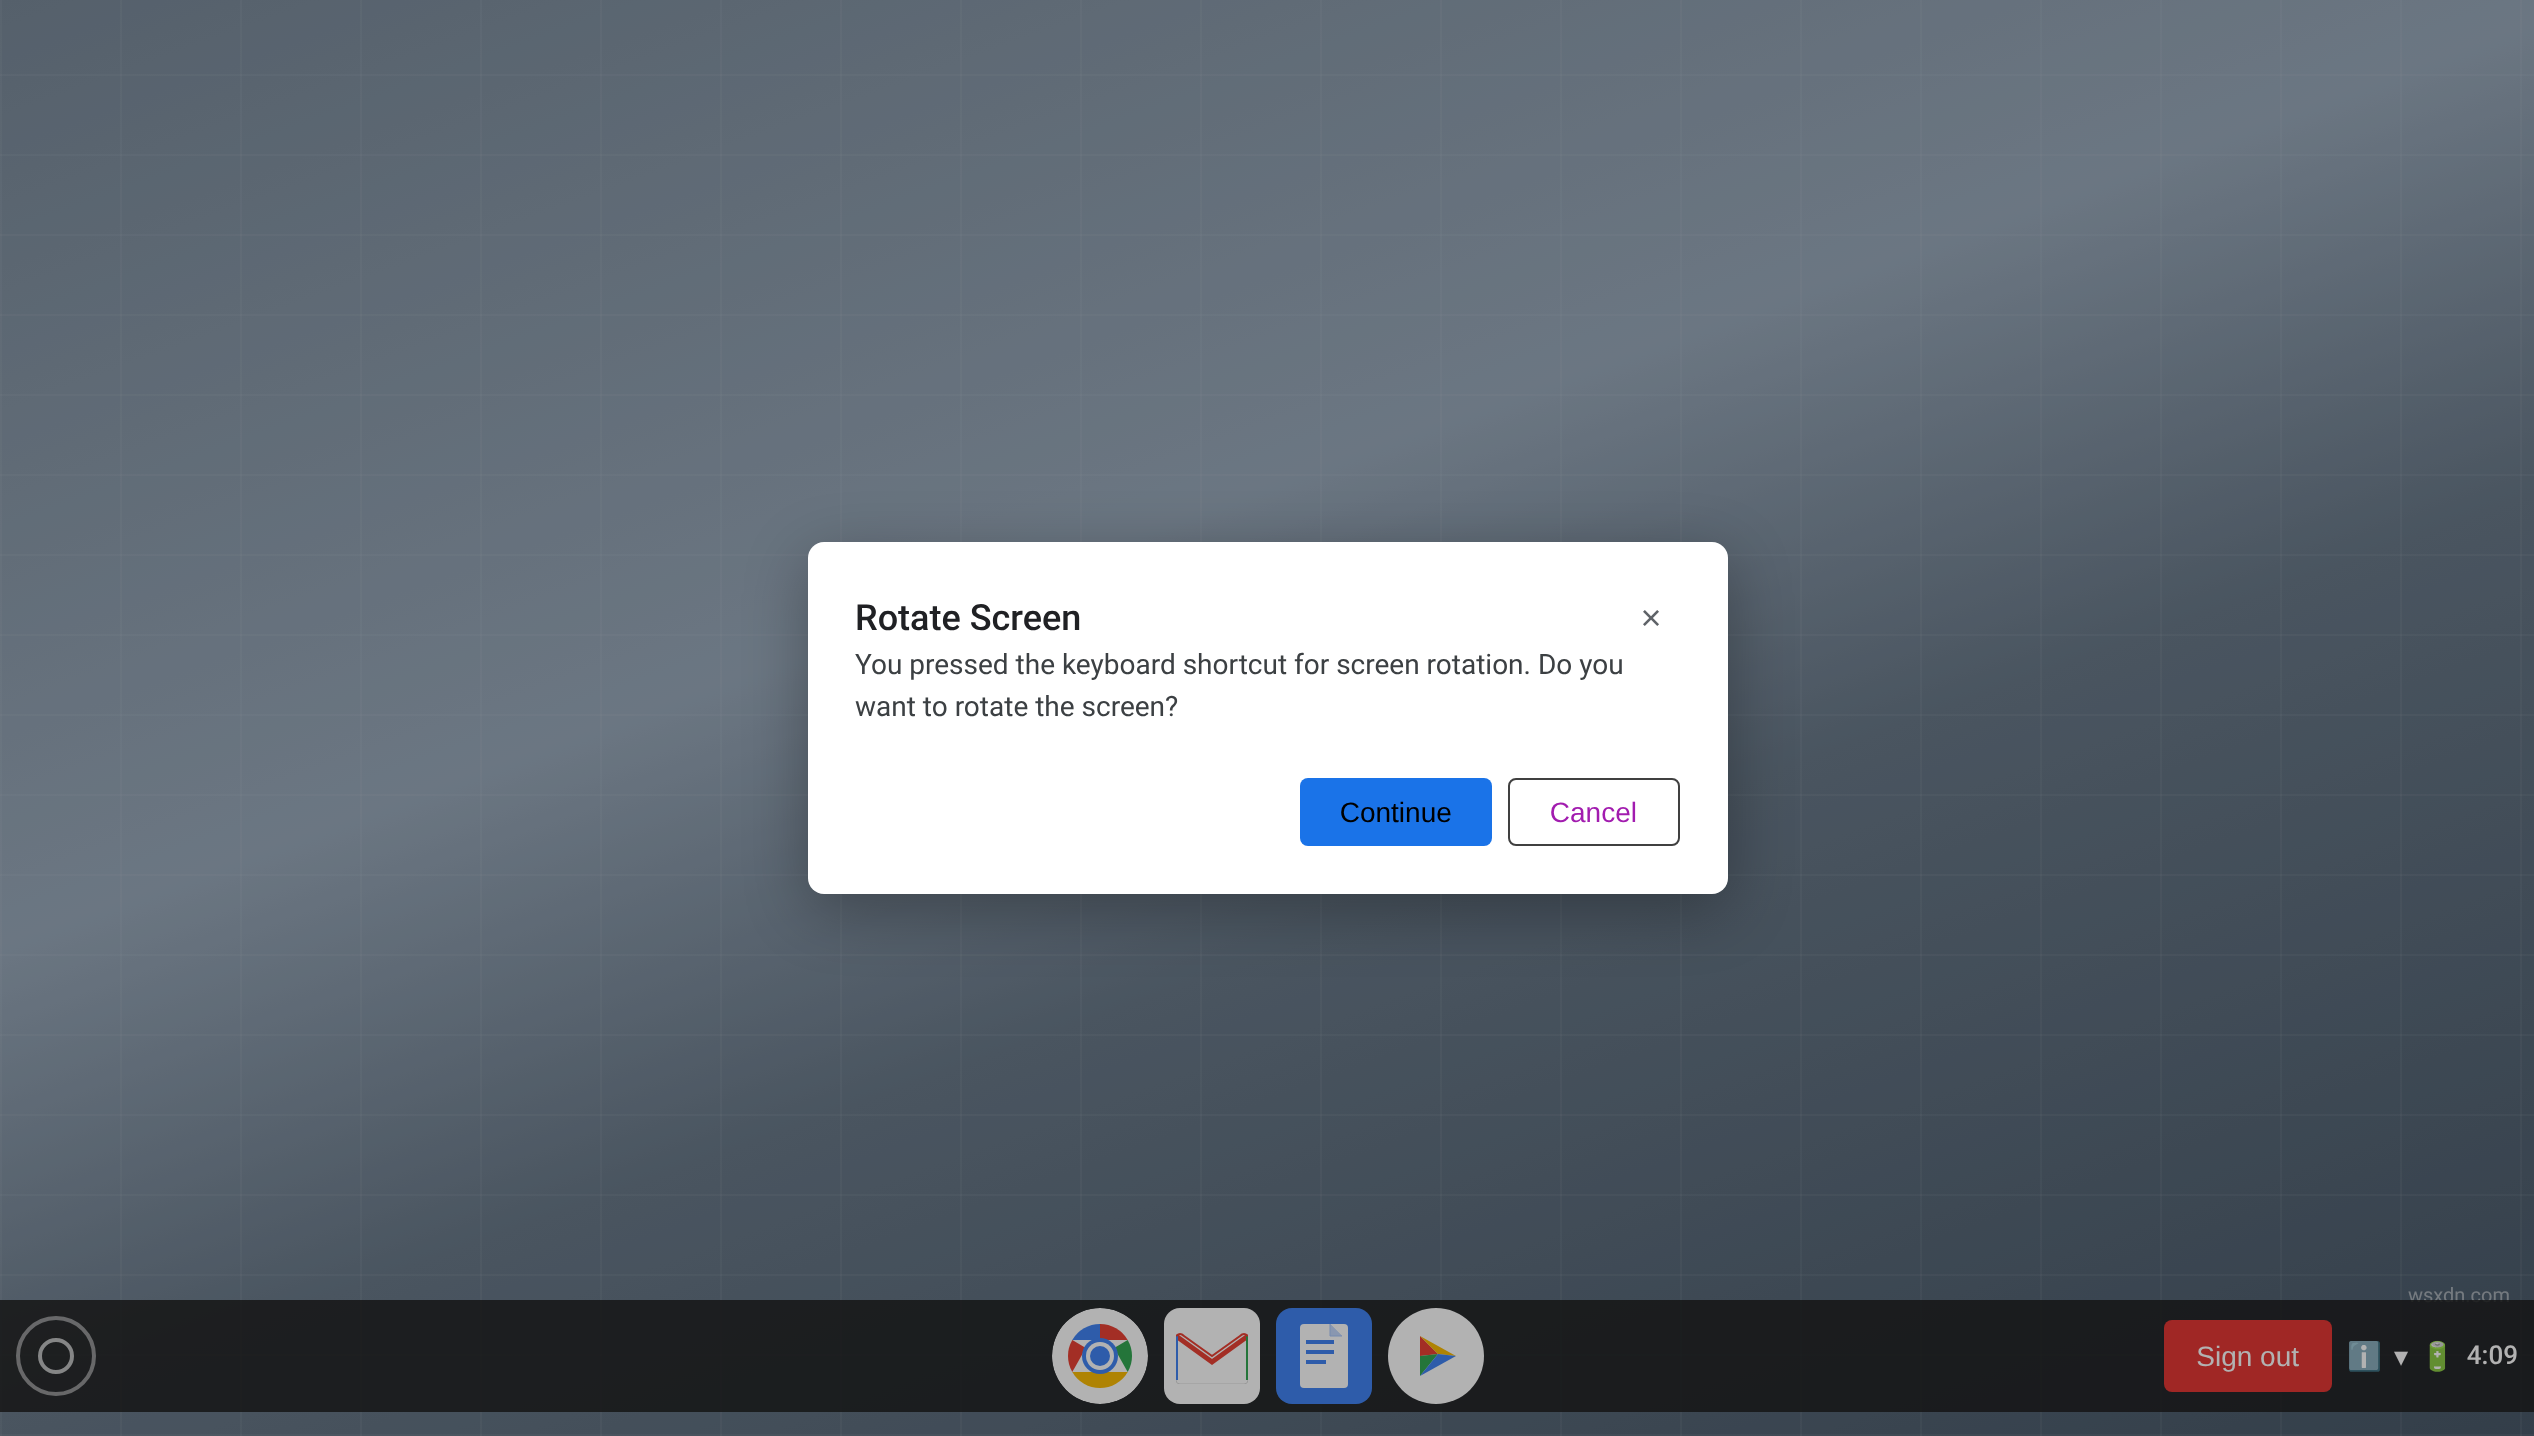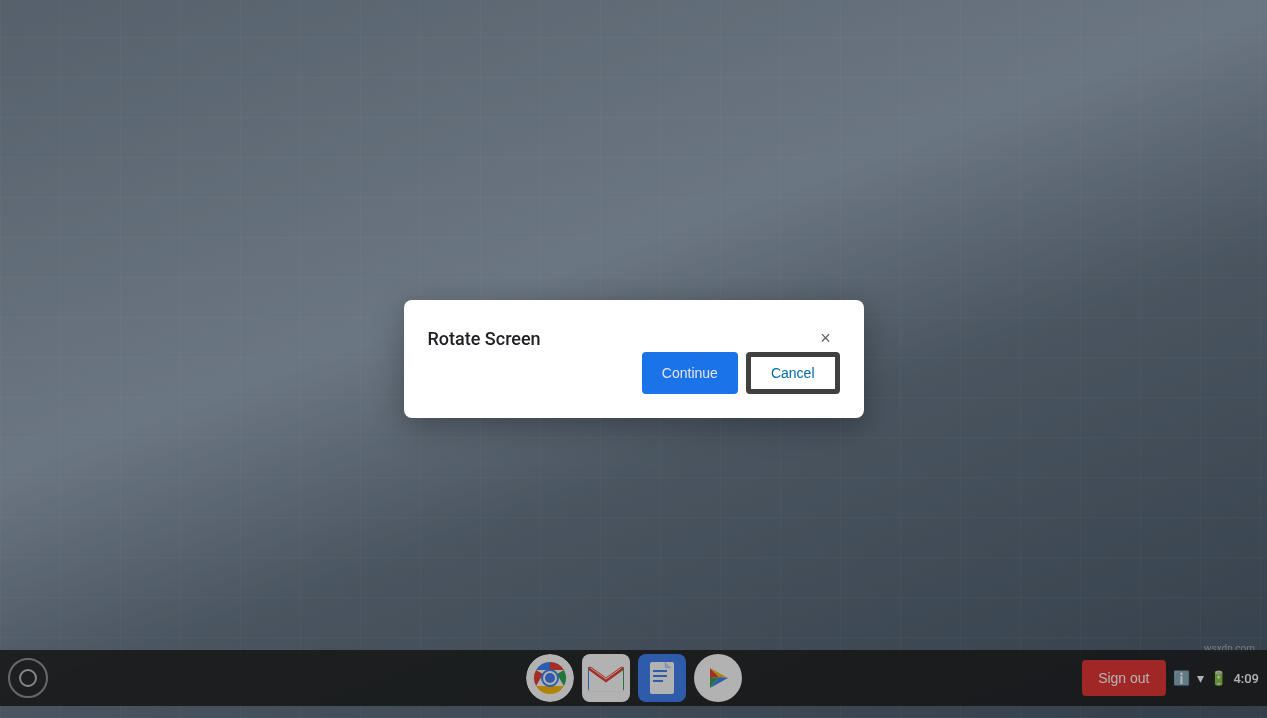--- a/index.html
+++ b/index.html
@@ -240,33 +240,33 @@
     }
 
     .dialog-actions {
       display: flex;
       justify-content: flex-end;
       gap: 8px;
     }
 
     .btn-continue {
       background: #1a73e8;
-      color: #e5e5e5;
+      color: #000000;
       border: none;
       border-radius: 4px;
       padding: 4px 20px;
       font-size: 14px;
       font-weight: 500;
       cursor: pointer;
     }
 
     .btn-cancel {
       background: transparent;
-      color: #0369a1;
-      border: 5px solid #404040;
+      color: #a21caf;
+      border: 1px solid #404040;
       border-radius: 4px;
       padding: 8px 20px;
       font-size: 14px;
       font-weight: 500;
       cursor: pointer;
     }
 
     
     .watermark {
       position: absolute;
@@ -283,20 +283,21 @@
 <div class="building-overlay"></div>
 
 <div class="watermark">wsxdn.com</div>
 
 <div class="modal-overlay">
   <div class="dialog">
     <div class="dialog-header">
       <span class="dialog-title">Rotate Screen</span>
       <button class="dialog-close">×</button>
     </div>
+    <div class="dialog-body">You pressed the keyboard shortcut for screen rotation. Do you want to rotate the screen?</div>
     <div class="dialog-actions">
       <button class="btn-continue">Continue</button>
       <button class="btn-cancel">Cancel</button>
     </div>
   </div>
 </div>
 
 <div class="taskbar">
 
   <div class="taskbar-left">

